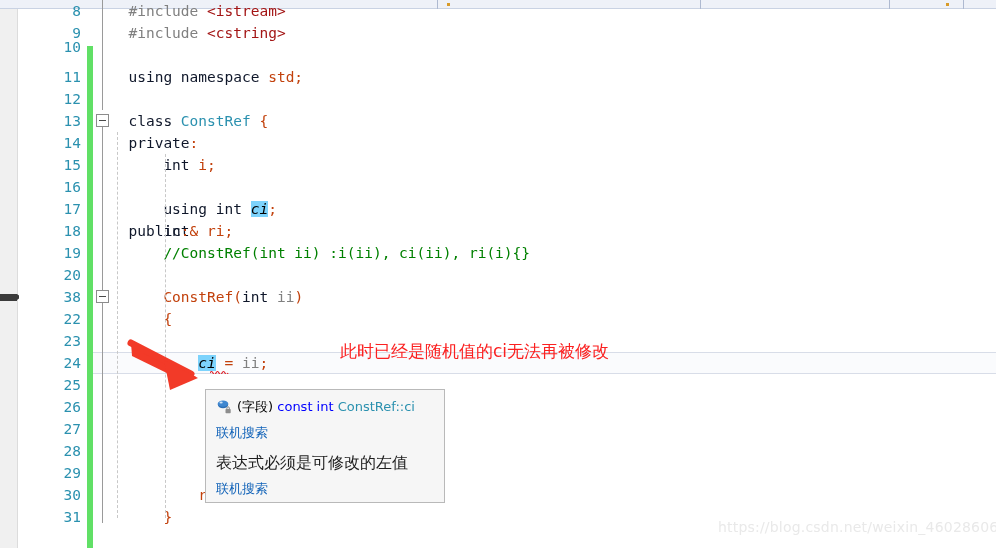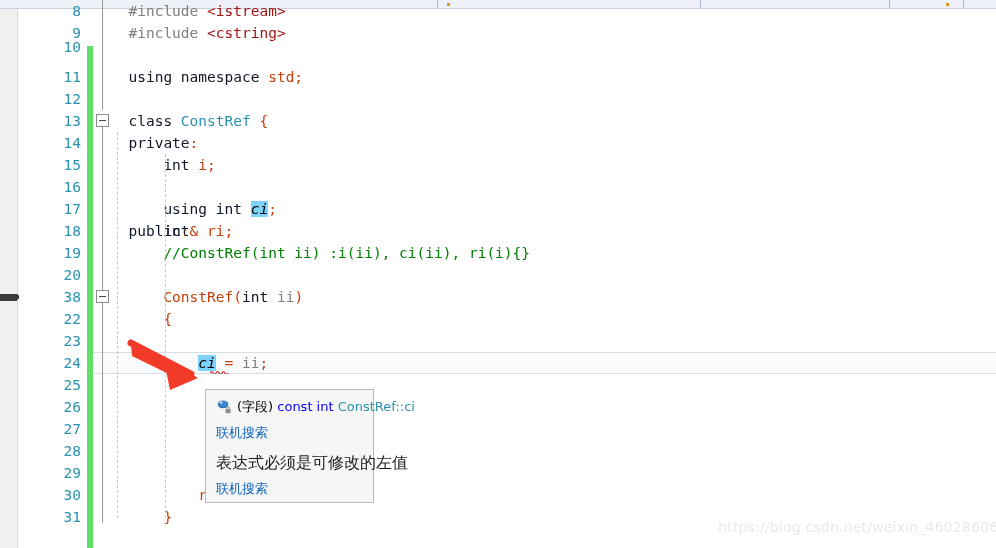--- a/index.html
+++ b/index.html
@@ -337,22 +337,23 @@
 
   </div>
 
   <svg class="arrow-layer" viewBox="0 0 996 548" xmlns="http://www.w3.org/2000/svg">
     <path d="M 131 343 L 186 371 L 177 378 L 132 356 Z" fill="#f23a28"></path>
     <path d="M 196 377 L 166 361 L 172 385 Z" fill="#f23a28"></path>
     <path d="M 131 343 L 191 374" stroke="#f23a28" stroke-width="7" stroke-linecap="round"></path>
     <path d="M 198 378 L 164 360 L 170 390 Z" fill="#f23a28"></path>
   </svg>
 
-
-  <div class="tooltip" id="tooltip" style="left:205px; top:389px; width:169px; height:114px;">
+  <div class="annotation-text" id="annotation-text" style="left:340px; top:340px;">此时已经是随机值的ci无法再被修改</div>
+
+  <div class="tooltip" id="tooltip" style="left:205px; top:389px; width:240px; height:114px;">
     <div class="tt-row">
       <span class="tt-icon">
         <svg width="16" height="16" viewBox="0 0 16 16" xmlns="http://www.w3.org/2000/svg">
           <ellipse cx="7" cy="5.6" rx="5.2" ry="3.6" fill="#2c6fb5"></ellipse>
           <ellipse cx="7" cy="4.6" rx="5.2" ry="3.1" fill="#3f87d0"></ellipse>
           <ellipse cx="5.1" cy="3.6" rx="1.6" ry="1.0" fill="#cfe4f7"></ellipse>
           <rect x="9.5" y="10.0" width="5.2" height="4.2" rx="0.7" fill="#8d8d8d"></rect>
           <path d="M 10.9 10.1 v -1.1 a 1.2 1.2 0 0 1 2.4 0 v 1.1" fill="none" stroke="#8d8d8d" stroke-width="1"></path>
         </svg>
       </span>

